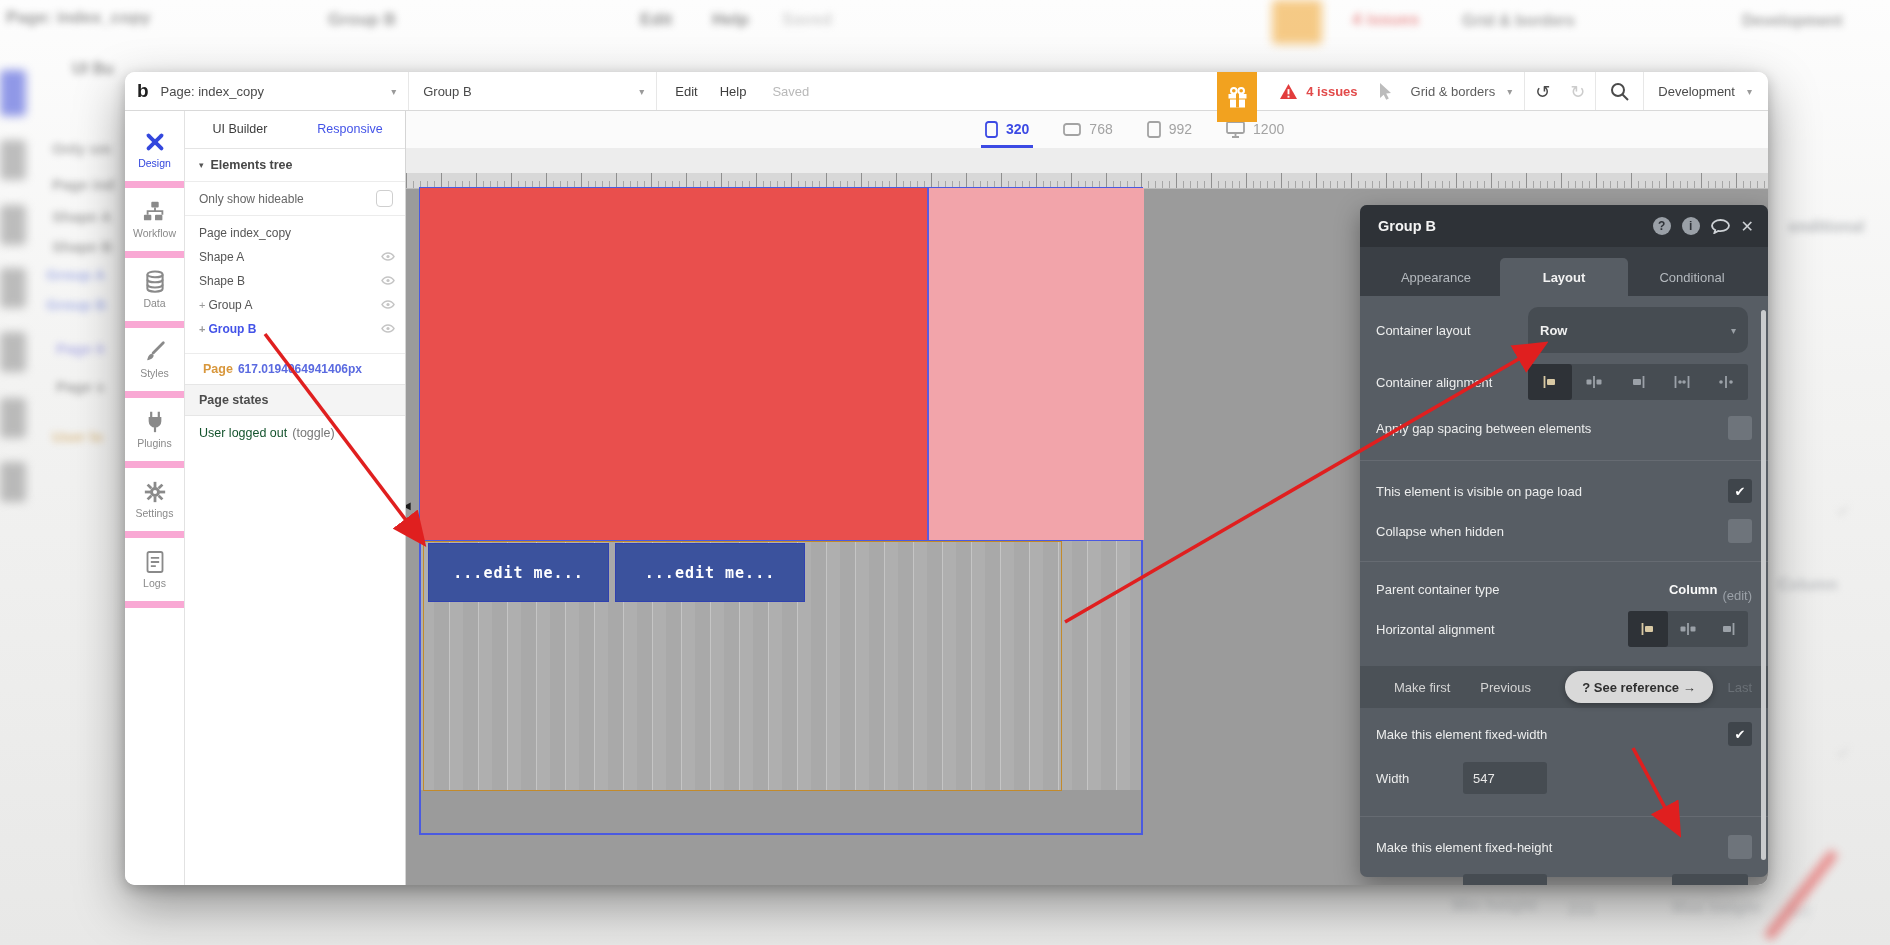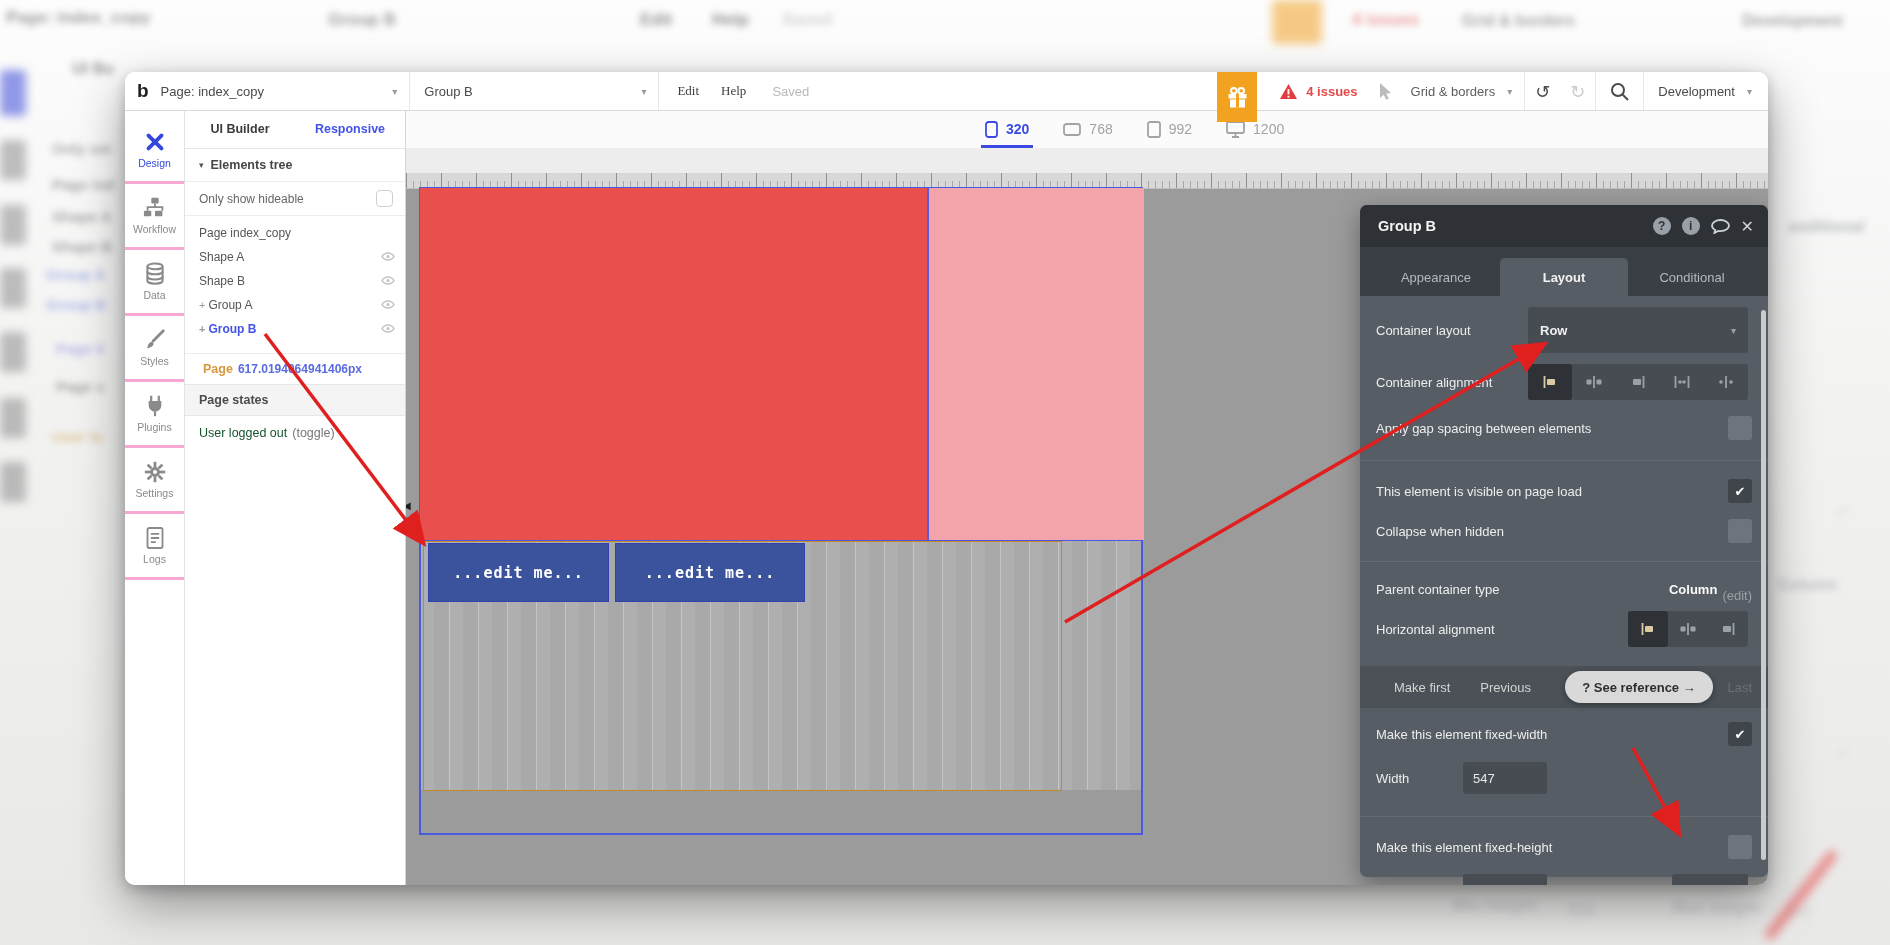--- a/index.html
+++ b/index.html
@@ -11,41 +11,41 @@
   
   #win{position:absolute;left:125px;top:72px;width:1643px;height:813px;background:#fff;
     border-radius:10px;box-shadow:0 20px 50px rgba(0,0,0,.38),0 4px 14px rgba(0,0,0,.22);overflow:hidden;}
   
   #topbar{position:absolute;left:0;top:0;right:0;height:38px;background:#fff;border-bottom:1px solid #d9d9d9;
     display:flex;align-items:center;font-size:13px;color:#4a4a4a;z-index:6;}
   .tb-logo{font-weight:700;font-size:19px;color:#1f1f1f;margin:0 12px 0 12px;}
   .tb-sel{display:flex;align-items:center;height:100%;}
   .caret{color:#9a9a9a;font-size:10px;margin-left:8px;}
   .tb-div{width:1px;height:100%;background:#e7e7e7;margin:0 0;}
-  .menu-item{margin:0 18px;color:#3e3e3e;font-family:Liberation Serif, serif;}
+  .menu-item{margin:0 18px;color:#3e3e3e;}
   .saved{color:#b9b9b9;margin-left:8px;}
   #gift{position:absolute;left:1092px;top:0;width:40px;height:50px;background:#f2a21f;
     display:flex;align-items:center;justify-content:center;z-index:7;}
   .tb-right{display:flex;align-items:center;margin-left:auto;height:100%;}
   .issues{color:#e24a4a;font-weight:600;margin:0 14px 0 8px;white-space:nowrap;}
   .gridb{color:#5d5d5d;margin:0 4px 0 12px;white-space:nowrap;}
   .hist{font-size:18px;margin:0 10px;font-family:"DejaVu Sans",sans-serif;}
   .undo{color:#4a4a4a;} .redo{color:#cccccc;}
   .env{color:#4a4a4a;margin:0 4px 0 14px;white-space:nowrap;}
   
   #cols{position:absolute;top:38px;left:0;right:0;bottom:0;display:flex;}
   
   #nav{width:59px;background:#fff;border-right:1px solid #e2e2e2;display:flex;flex-direction:column;padding-top:8px;}
   .nav-item{height:63px;display:flex;flex-direction:column;align-items:center;justify-content:center;gap:3px;
-    border-bottom:3px solid #f9a8d4;}
+    border-bottom:7px solid #f9a8d4;}
   .nav-label{font-size:10.5px;color:#8a8a8a;}
   .nav-item.active .nav-label{color:#3347dd;}
   
   #tree-panel{width:220px;background:#fff;border-right:1px solid #d5d5d5;font-size:12px;color:#555;position:relative;}
-  #tree-tabs{height:38px;display:flex;align-items:center;border-bottom:1px solid #e4e4e4;font-size:12.5px;font-weight:700;justify-content:center;}
+  #tree-tabs{height:38px;display:flex;align-items:center;border-bottom:1px solid #e4e4e4;font-size:12.5px;font-weight:400;justify-content:center;}
   .ttab{flex:1;text-align:center;color:#3c3c3c;}
   .ttab.alt{color:#4353e8;}
   #tree-head{height:32px;display:flex;align-items:center;padding-left:14px;gap:7px;border-bottom:1px solid #ececec;
     color:#474747;font-weight:700;font-size:12.5px;}
   .tri{font-size:9px;color:#555;}
   #filter-row{height:33px;display:flex;align-items:center;justify-content:space-between;
     padding:0 12px 0 14px;border-bottom:1px solid #ececec;color:#666;}
   .cb-light{width:15px;height:15px;border:1px solid #cfcfcf;border-radius:4px;background:#fff;}
   #tree-list{padding-top:5px;}
   .tree-row{height:24px;display:flex;align-items:center;padding:0 10px 0 14px;color:#565656;position:relative;}
@@ -92,21 +92,21 @@
   #insp-title{font-size:14.5px;font-weight:700;color:#f4f4f4;}
   .hicons{margin-left:auto;display:flex;align-items:center;gap:11px;}
   .circ{width:18px;height:18px;border-radius:50%;background:#9aa0a7;color:#2e3237;font-weight:700;font-size:12px;
     display:flex;align-items:center;justify-content:center;}
   .xicon{color:#cdd1d5;font-weight:700;font-size:16px;}
   #insp-tabs{height:49px;background:#3a3f45;display:flex;align-items:flex-end;padding:0 12px;}
   .itab{flex:1;height:38px;display:flex;align-items:center;justify-content:center;color:#b4b9be;font-size:13px;}
   .itab.active{background:#575d64;border-radius:5px 5px 0 0;color:#f2f2f2;font-weight:600;}
   .irow{display:flex;align-items:center;padding:0 16px;position:relative;}
   .ilabel{color:#eceded;}
-  .field{position:absolute;left:168px;right:20px;height:38px;background:#464c52;border-radius:3px;
+  .field{position:absolute;left:168px;right:20px;height:38px;background:#464c52;border-radius:10px;
     display:flex;align-items:center;padding:4px 12px;color:#f0f0f0;font-weight:600;}
   .field .caret{margin-left:auto;color:#9aa0a6;}
   .aln-group{position:absolute;left:168px;right:20px;height:36px;background:#464c52;border-radius:3px;display:flex;}
   .aln-group.small{left:auto;width:120px;right:20px;}
   .aln-btn{flex:1;display:flex;align-items:center;justify-content:center;color:#9ba1a8;}
   .aln-btn.active{background:#2e3237;border-radius:3px;color:#d9c9a4;}
   .cbx{position:absolute;right:16px;width:24px;height:24px;border-radius:3px;background:#6e747b;
     display:flex;align-items:center;justify-content:center;color:transparent;font-size:13px;}
   .cbx.on{background:#3f454b;color:#fff;}
   .idiv{height:1px;background:rgba(255,255,255,.09);margin:10px 0;}

